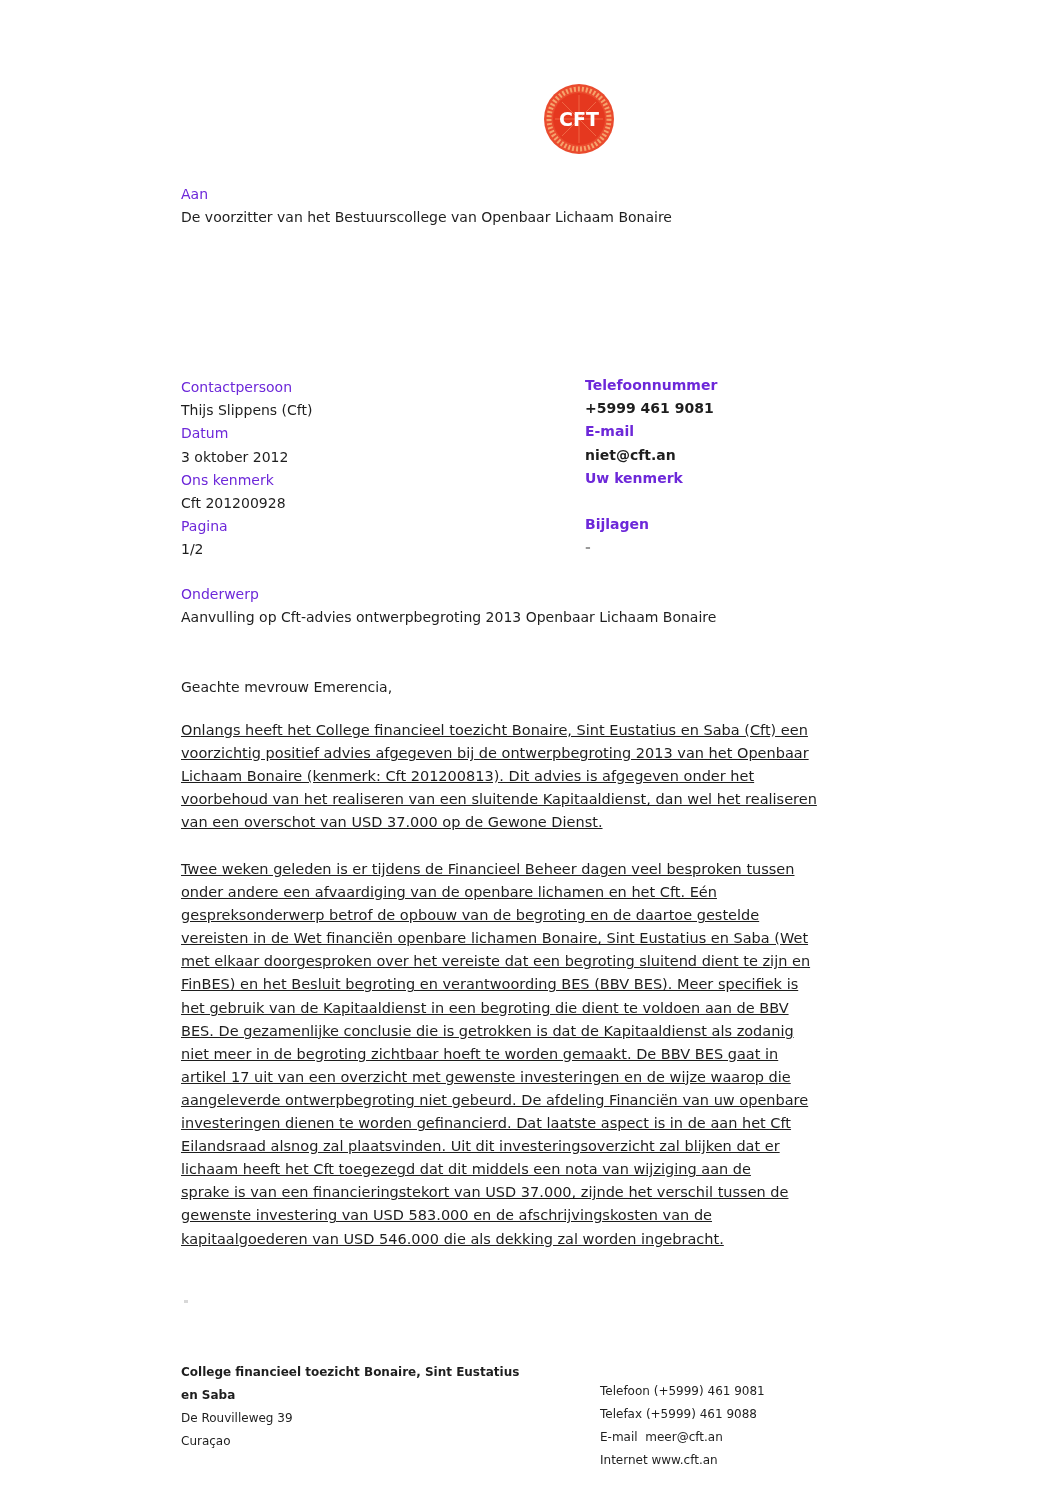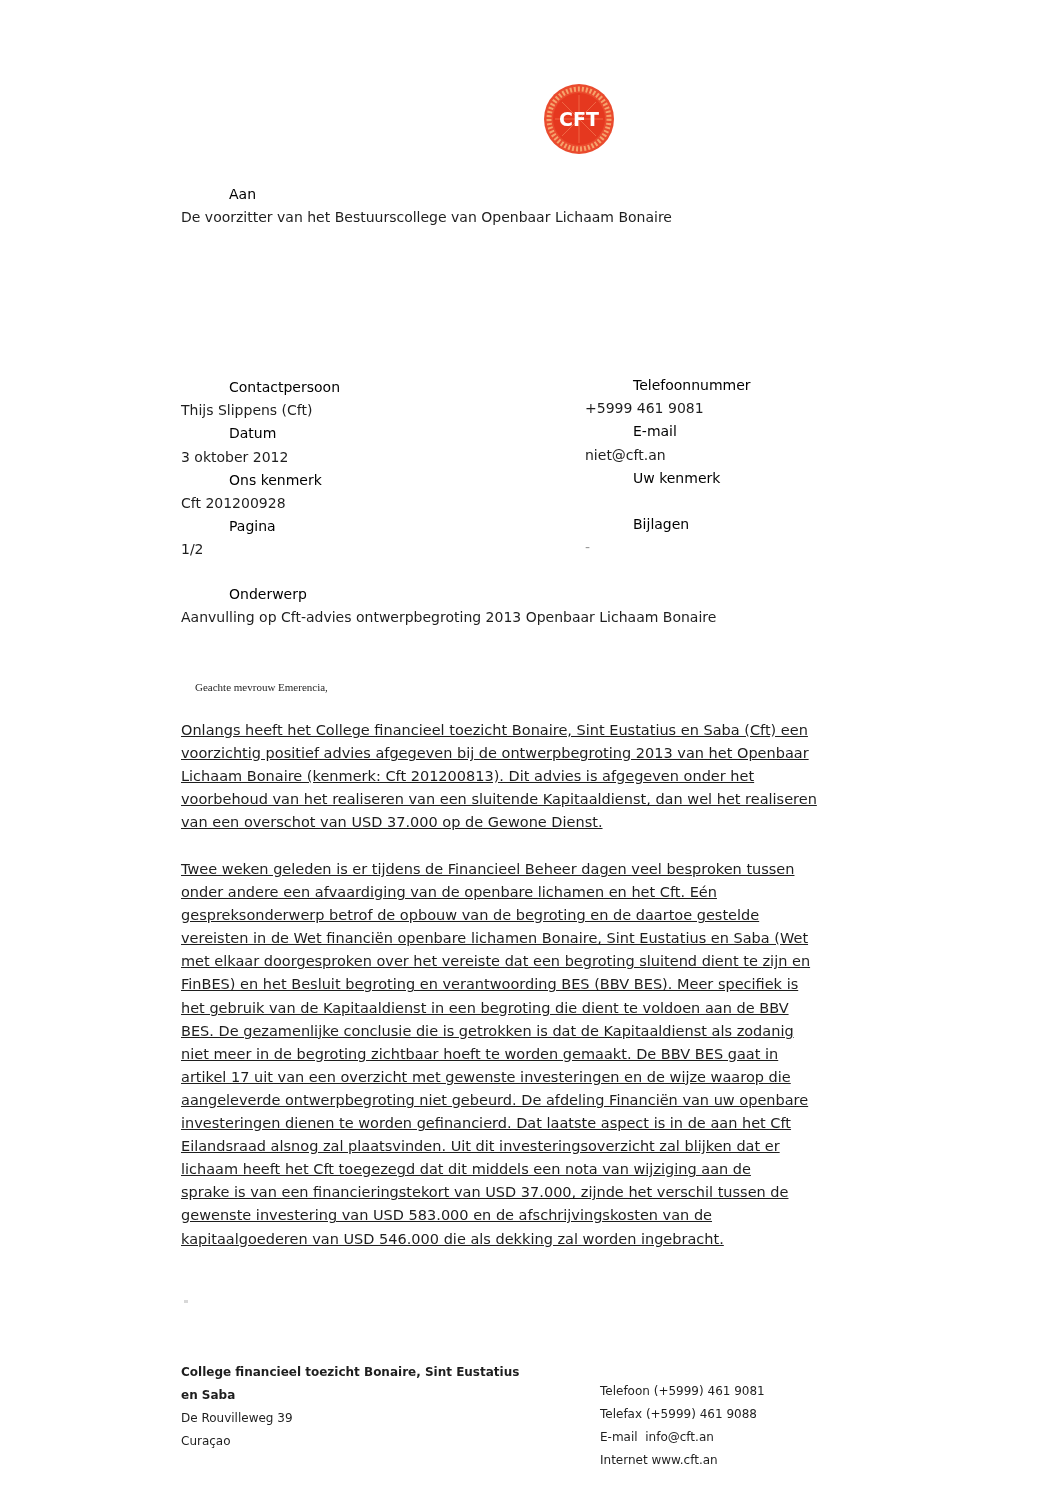--- a/index.html
+++ b/index.html
@@ -2,39 +2,39 @@
 <html><head>
 <meta charset="utf-8">
 <style>
   html, body { margin: 0; padding: 0; background: #ffffff; }
   body {
     width: 1058px; height: 1496px; position: relative; overflow: hidden;
     font-family: "DejaVu Sans", sans-serif; color: #1e1e1e;
   }
   .abs { position: absolute; }
   .t { font-size: 14px; line-height: 23px; white-space: nowrap; }
-  .lbl { color: #000000; margin-left: 48px; }
+  .lbl { color: #6d28d9; }
 
   
   #logo { left: 543px; top: 83px; width: 72px; height: 72px; }
 
   
   #aan { left: 181px; top: 183px; }
   #aan div { line-height: 23px; }
 
   
   #meta-left { left: 181px; top: 376px; }
-  #meta-right { left: 585px; top: 374px; }
+  #meta-right { left: 585px; top: 374px; font-weight: bold; }
   .meta-row { height: 23.2px; line-height: 23.2px; font-size: 14px; white-space: nowrap; }
   .spacer { height: 23.2px; }
 
   
   #subject { left: 181px; top: 583px; }
 
-  #salutation { left: 195px; top: 676px; font-size: 11px; font-family: Liberation Serif, serif; }
+  #salutation { left: 181px; top: 676px; font-size: 14px; }
 
   .para { left: 181px; font-size: 14.5px; line-height: 23.1px; }
   .para div { white-space: nowrap; text-decoration: underline; }
   #para1 { top: 719px; }
   #para2 { top: 858px; }
 
   #stray-mark { left: 184px; top: 1300px; width: 4px; height: 3px; background: #d8d8d8; }
 
   
   #footer-left { left: 181px; top: 1361px; }
@@ -127,15 +127,15 @@
 <div id="footer-left" class="abs">
   <div class="f-row bold">College financieel toezicht Bonaire, Sint Eustatius</div>
   <div class="f-row bold">en Saba</div>
   <div class="f-row">De Rouvilleweg 39</div>
   <div class="f-row">Curaçao</div>
 </div>
 
 <div id="footer-right" class="abs">
   <div class="f-row">Telefoon (+5999) 461 9081</div>
   <div class="f-row">Telefax (+5999) 461 9088</div>
-  <div class="f-row" style="white-space:pre">E-mail  info@cft.an</div>
+  <div class="f-row" style="white-space:pre">E-mail  meer@cft.an</div>
   <div class="f-row">Internet www.cft.an</div>
 </div>
 
 </body></html>

